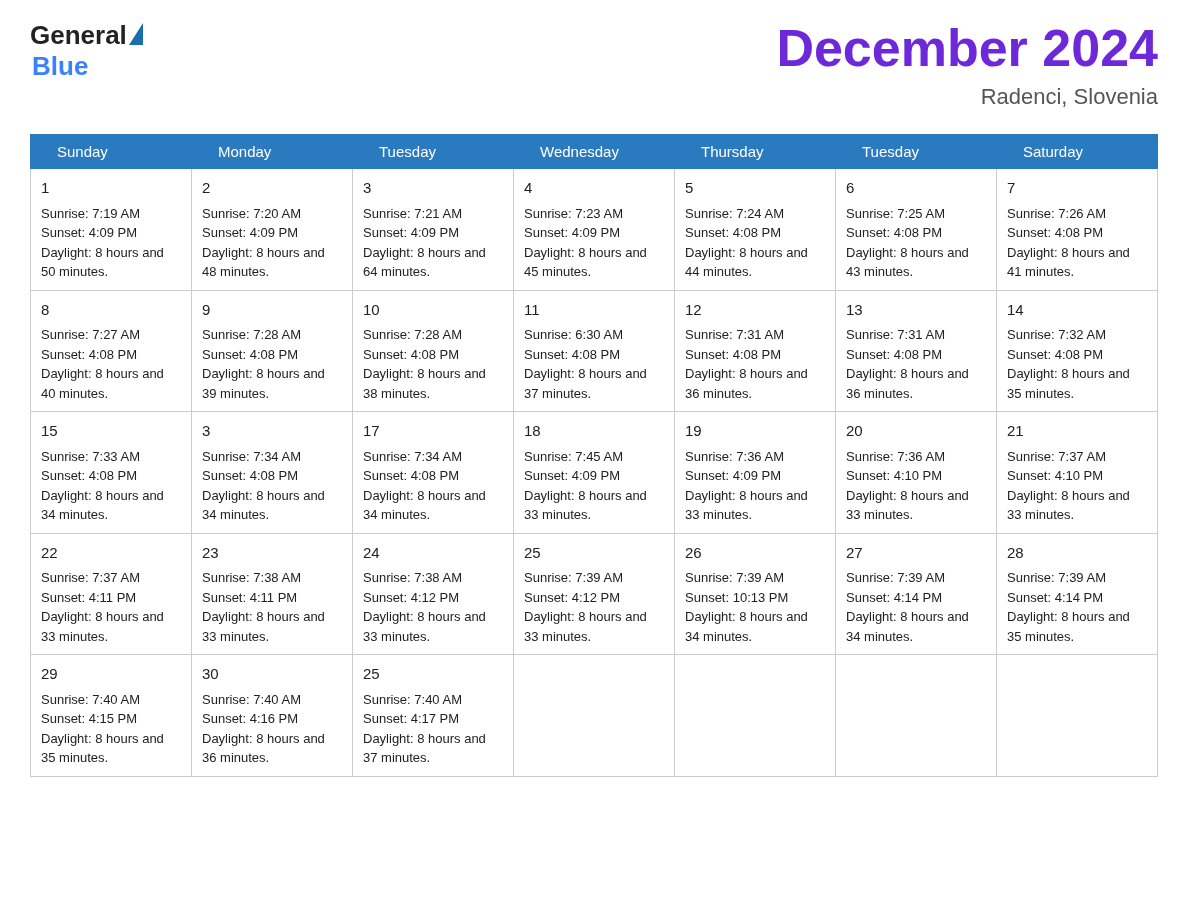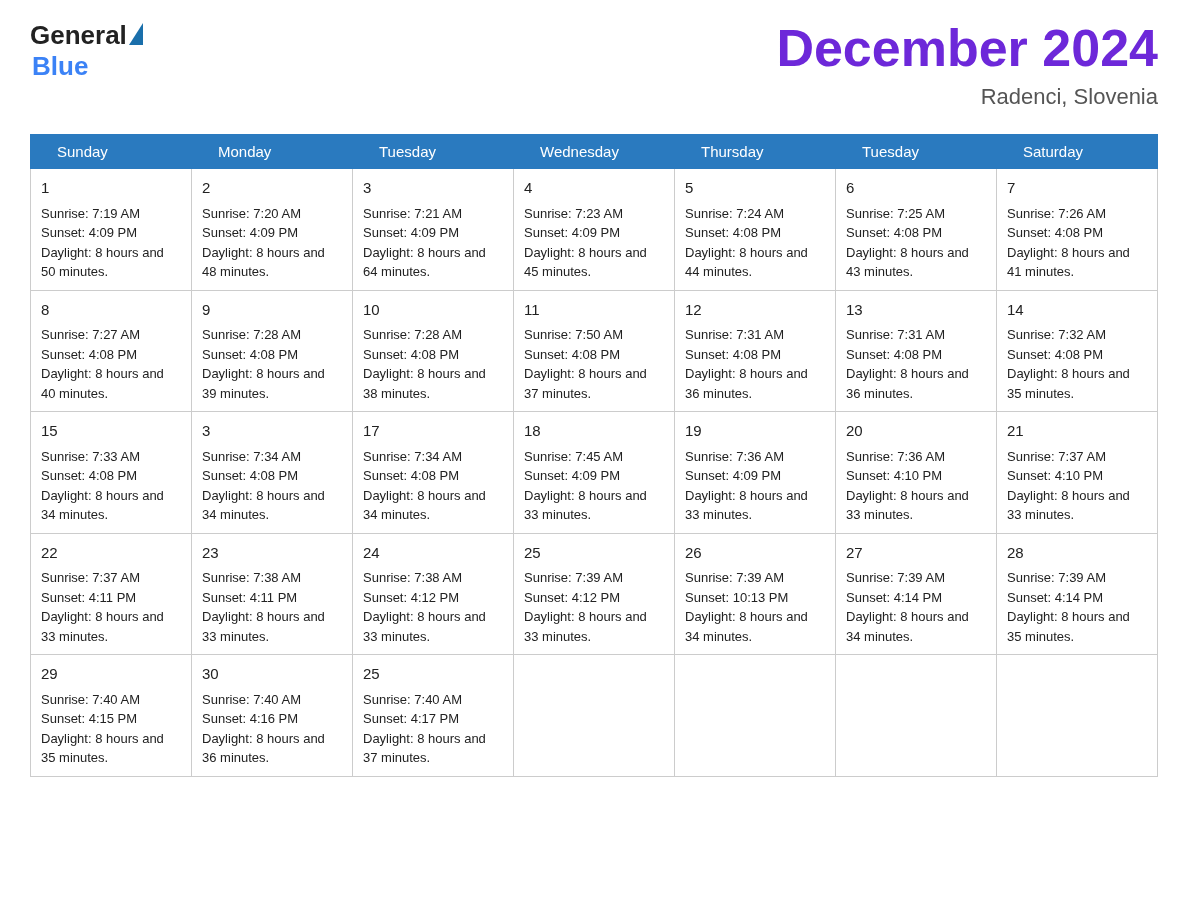--- a/index.html
+++ b/index.html
@@ -182,21 +182,21 @@
           <span>Daylight: 8 hours and 39 minutes.</span>
         </td>
         <td>
           <span class="day-number">10</span>
           <span>Sunrise: 7:28 AM</span><br>
           <span>Sunset: 4:08 PM</span><br>
           <span>Daylight: 8 hours and 38 minutes.</span>
         </td>
         <td>
           <span class="day-number">11</span>
-          <span>Sunrise: 7:50 AM</span><br>
+          <span>Sunrise: 6:30 AM</span><br>
           <span>Sunset: 4:08 PM</span><br>
           <span>Daylight: 8 hours and 37 minutes.</span>
         </td>
         <td>
           <span class="day-number">12</span>
           <span>Sunrise: 7:31 AM</span><br>
           <span>Sunset: 4:08 PM</span><br>
           <span>Daylight: 8 hours and 36 minutes.</span>
         </td>
         <td>

